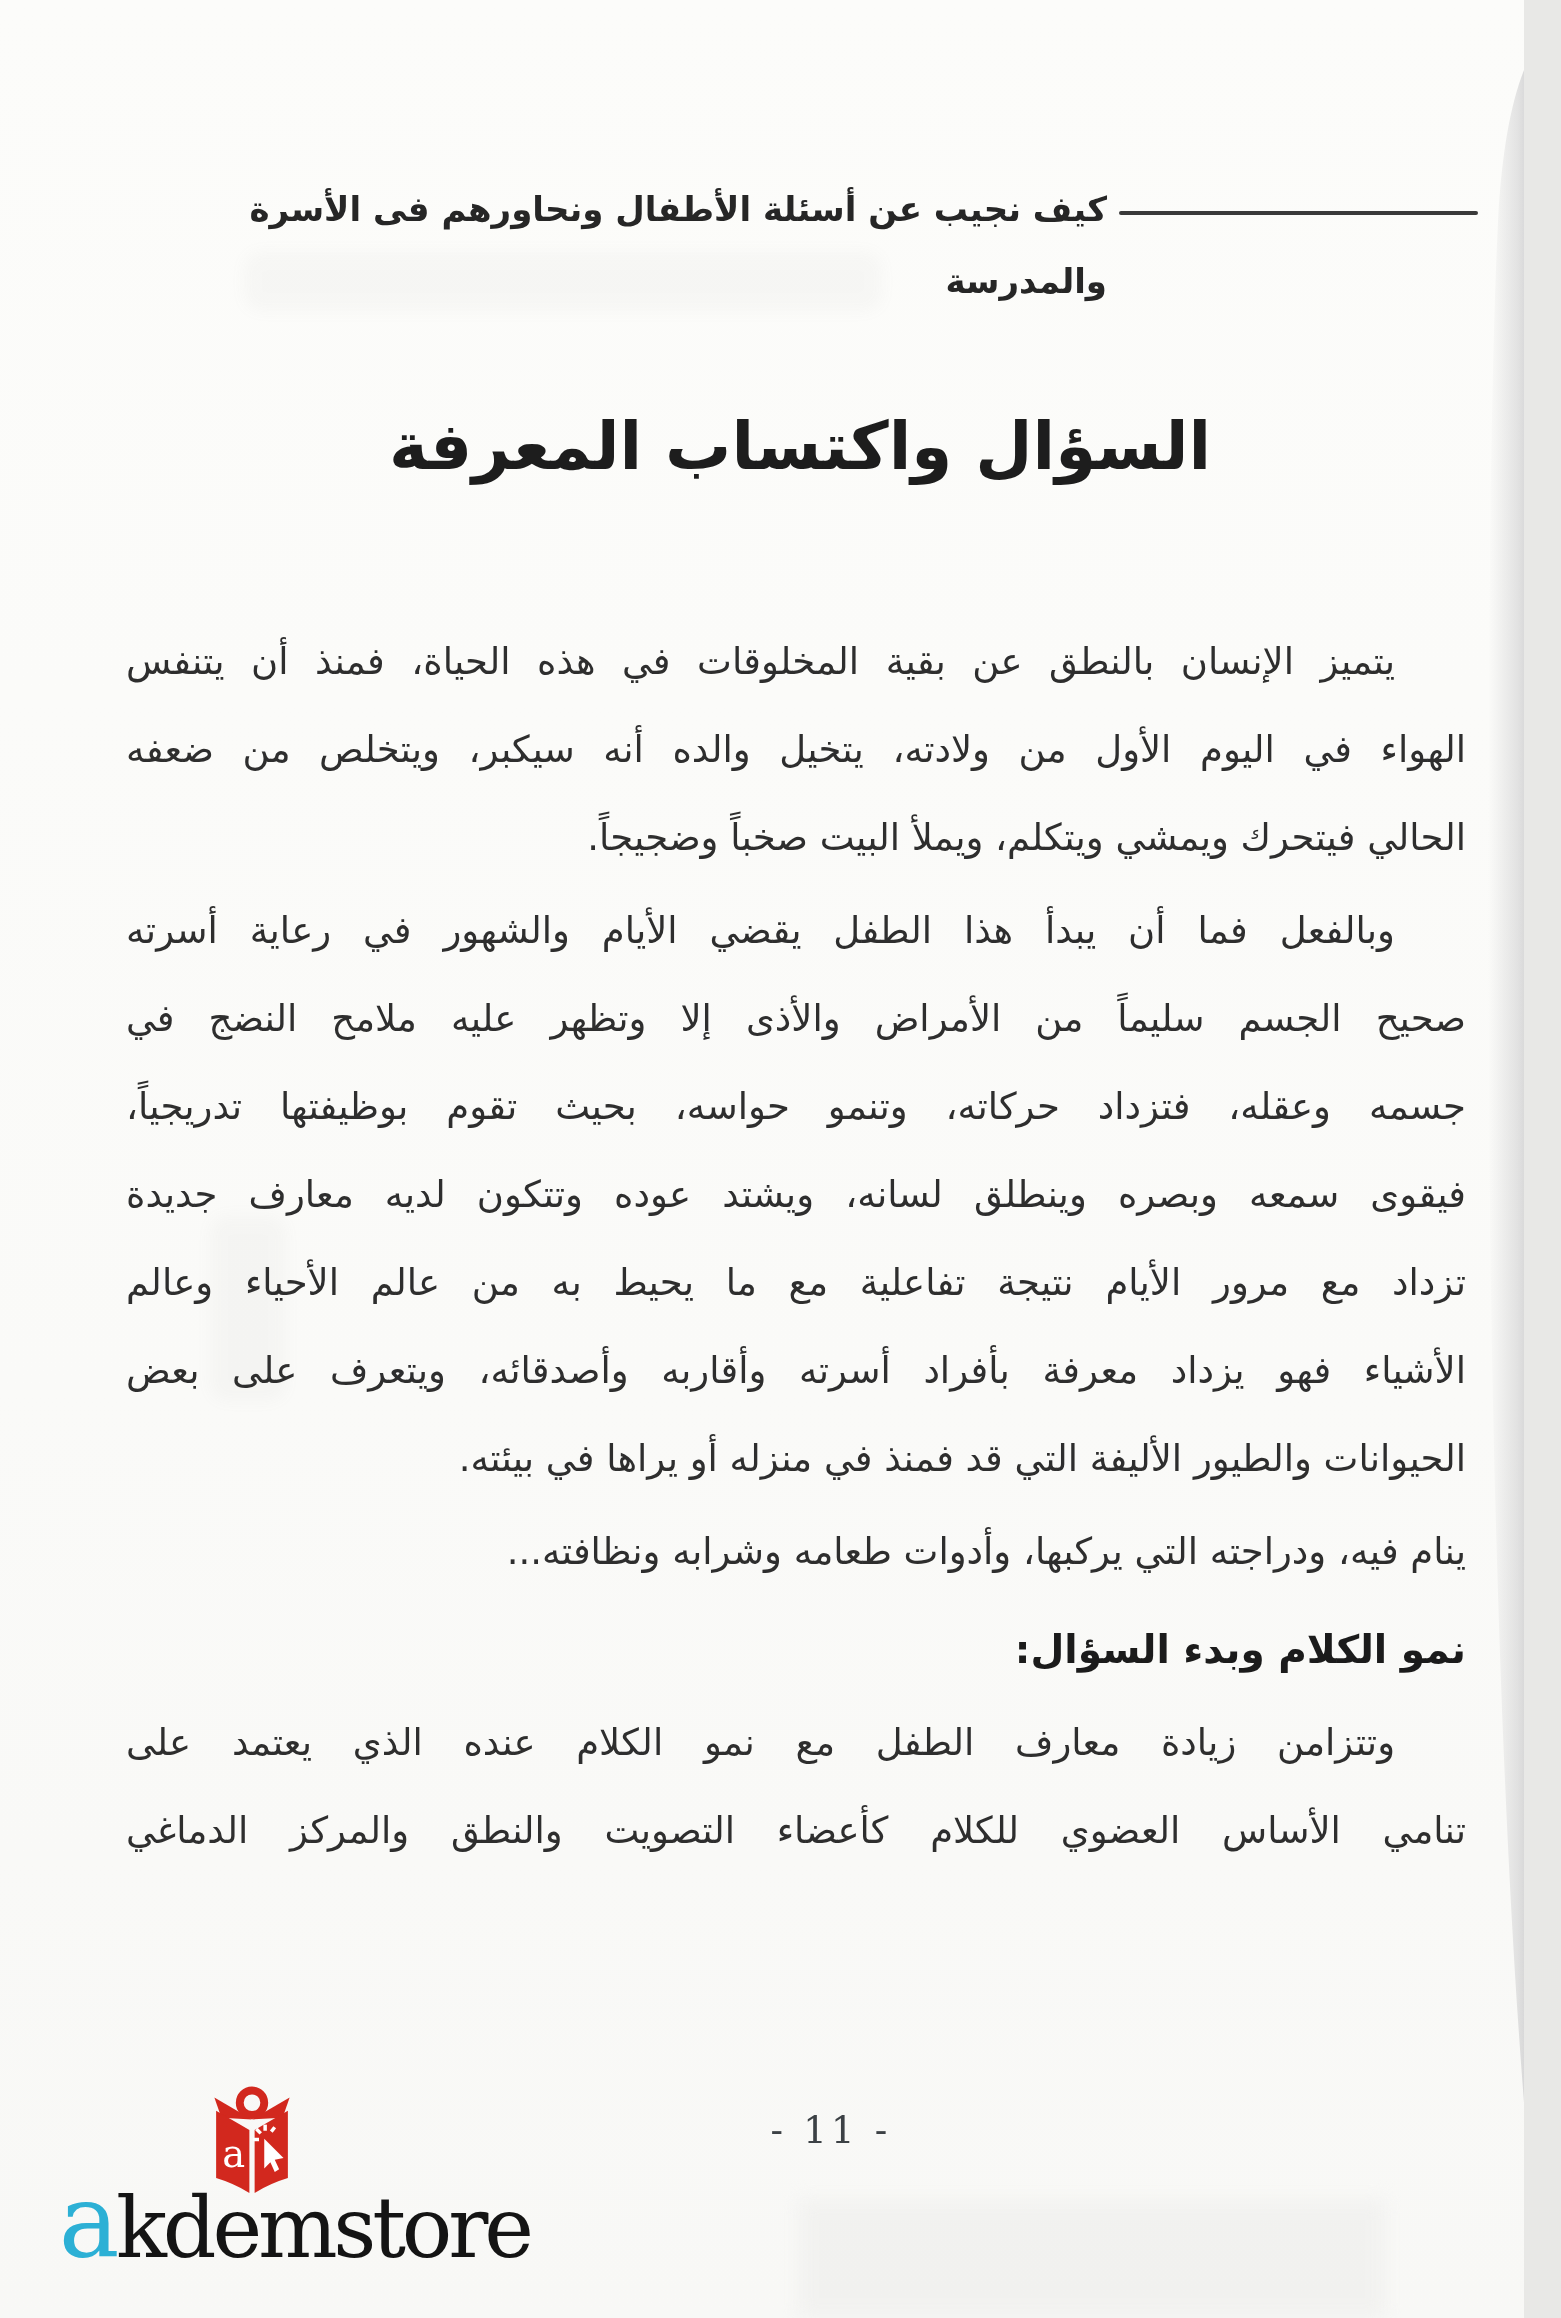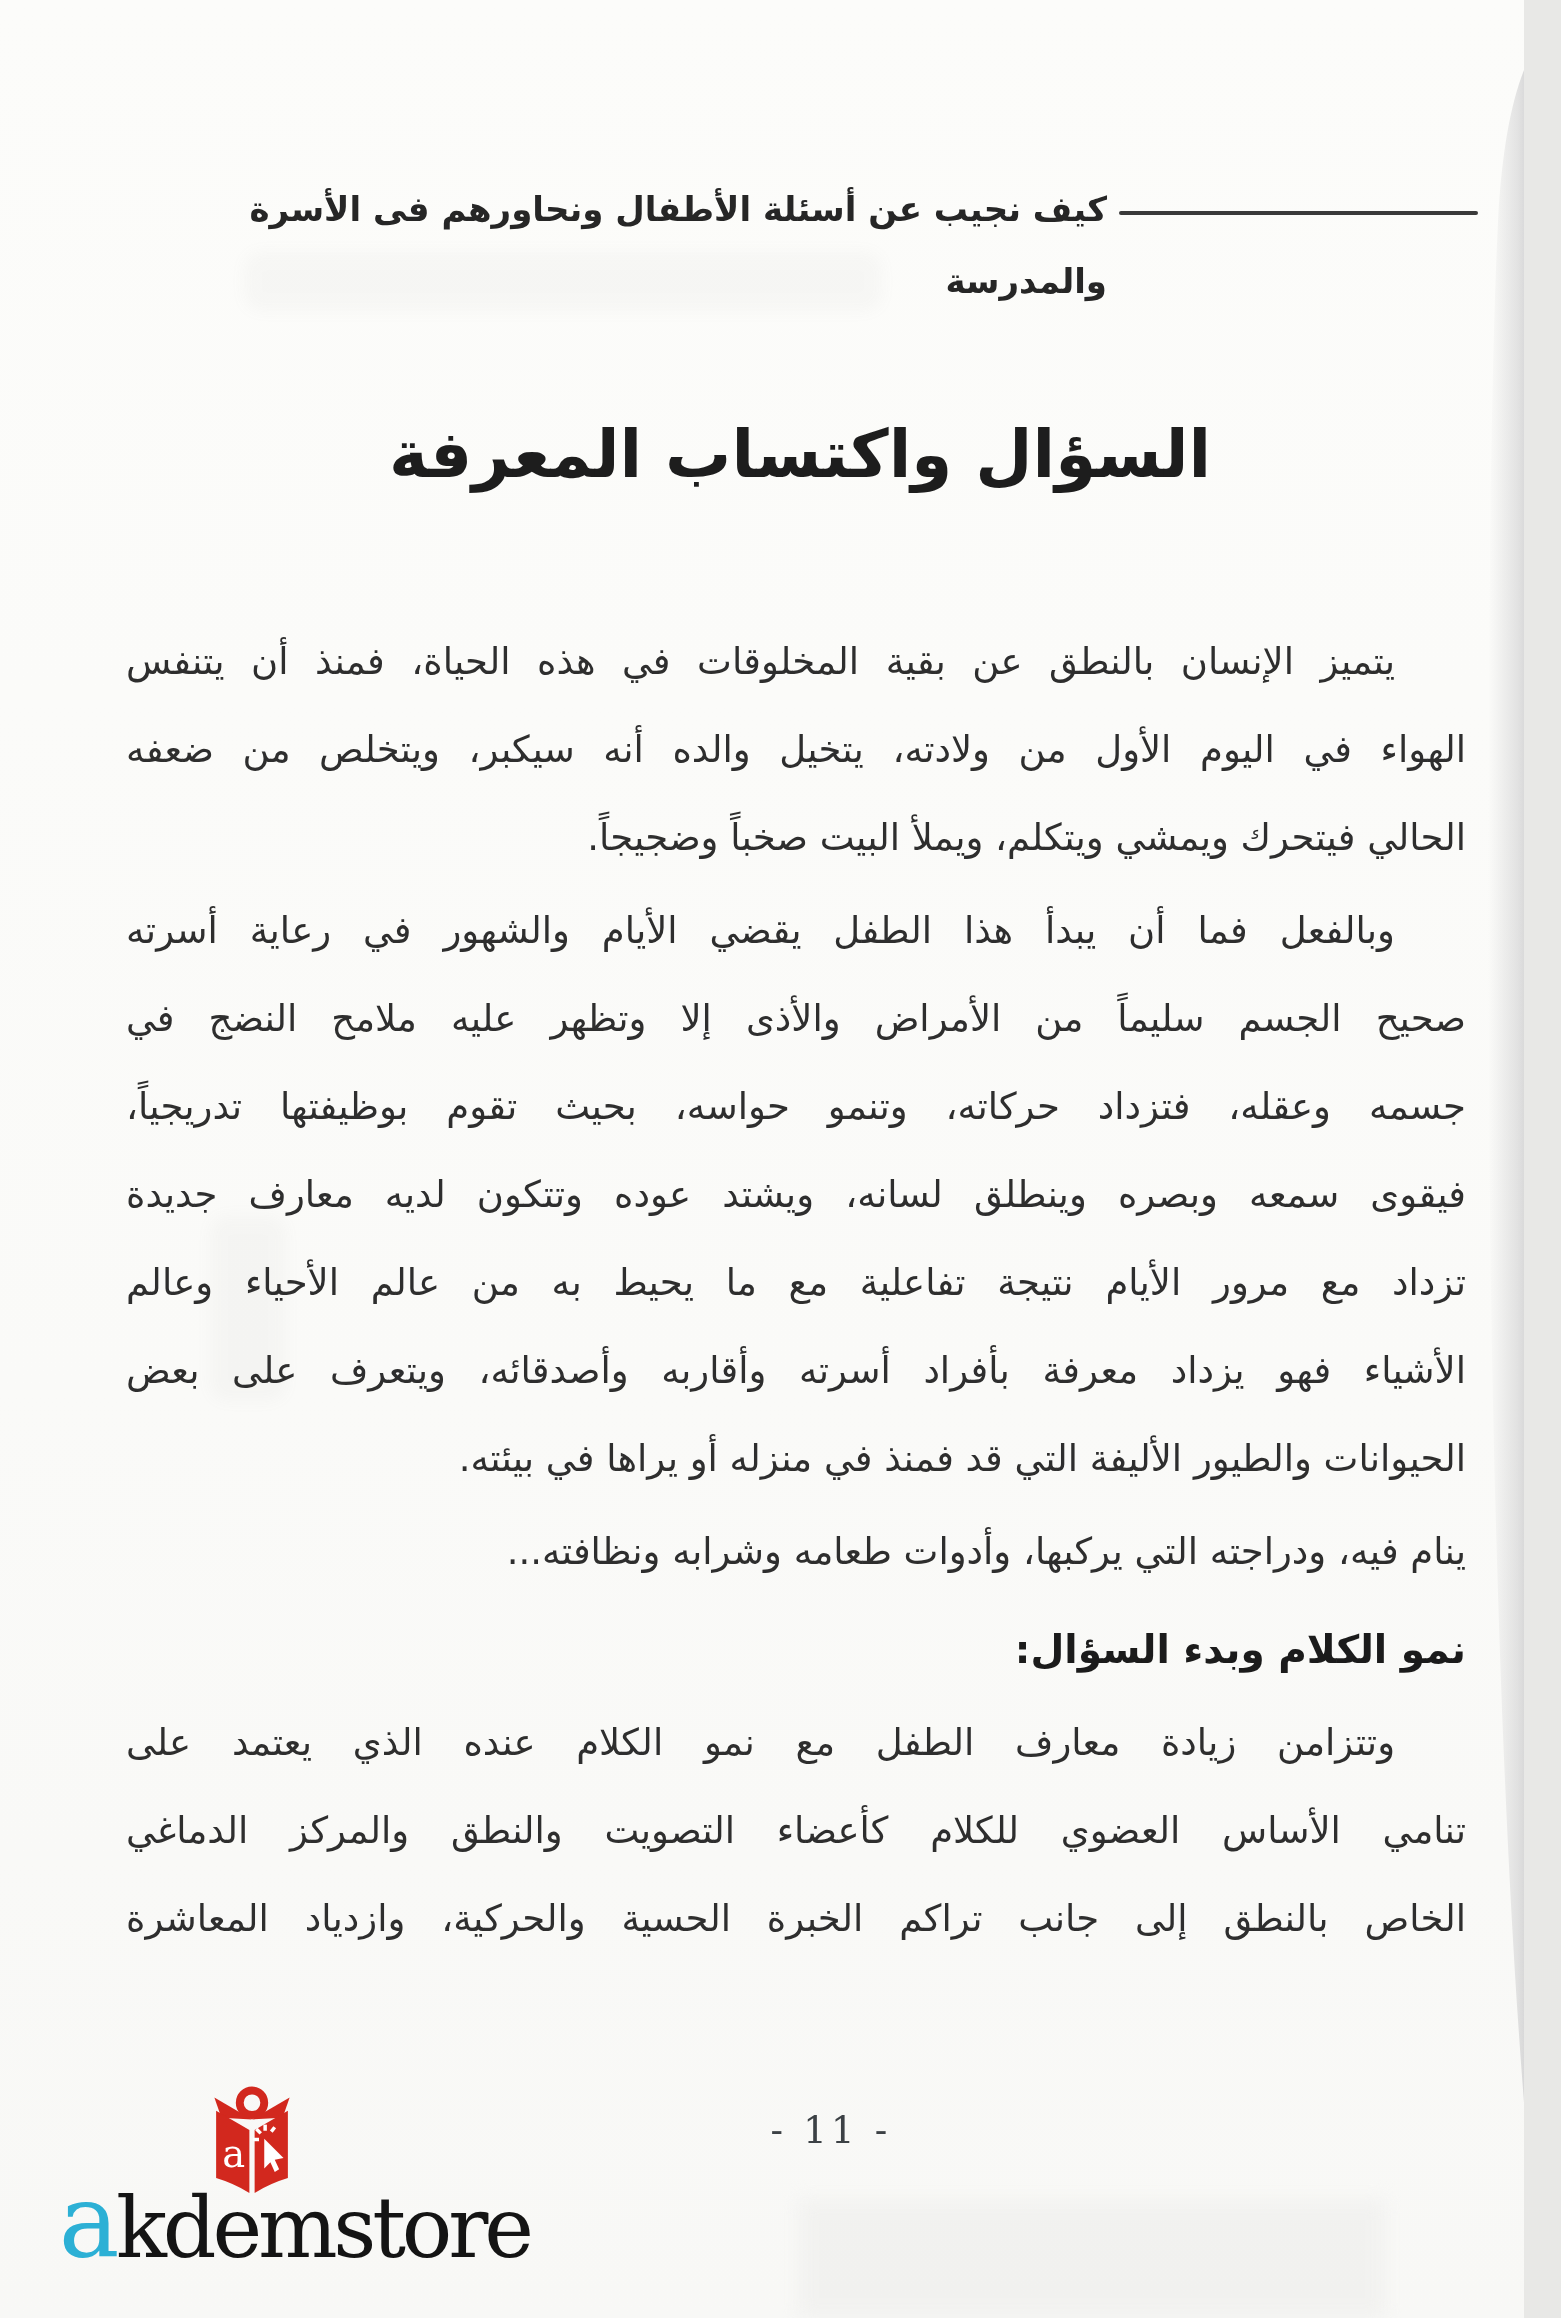--- a/index.html
+++ b/index.html
@@ -18,21 +18,21 @@
     direction:rtl;text-align:right;
     font-size:34px;font-weight:bold;line-height:72px;color:#262626;
     letter-spacing:0;
   }
   .rh-rule{
     position:absolute;left:1119px;top:211px;width:359px;height:4.2px;
     background:#3a3a3a;border-radius:2.5px;
   }
   
   .chapter-title{
-    position:absolute;left:133px;top:396px;width:1334px;margin:0;
+    position:absolute;left:133px;top:388px;width:1334px;margin:0;
     direction:rtl;text-align:center;
     font-size:66px;font-weight:bold;line-height:118px;color:#1d1d1d;
   }
   
   .body-text{
     position:absolute;left:126px;top:618px;width:1340px;
     direction:rtl;font-size:37px;color:#2e2e2e;
   }
   .para{margin:0;}
   .para + .para{margin-top:5px;}
@@ -104,21 +104,20 @@
     </div>
     <div class="para">
       <div class="line last">ينام فيه، ودراجته التي يركبها، وأدوات طعامه وشرابه ونظافته...</div>
     </div>
 
     <div class="section-heading">نمو الكلام وبدء السؤال:</div>
 
     <div class="para">
       <div class="line indent">وتتزامن زيادة معارف الطفل مع نمو الكلام عنده الذي يعتمد على</div>
       <div class="line">تنامي الأساس العضوي للكلام كأعضاء التصويت والنطق والمركز الدماغي</div>
-      <div class="line">الخاص بالنطق إلى جانب تراكم الخبرة الحسية والحركية، وازدياد المعاشرة</div>
     </div>
   </div>
 
   <div class="page-number">- 11 -</div>
 
   <div class="watermark">
     <svg class="logo-book" viewBox="0 0 96 126">
 
       <circle cx="48" cy="21" r="14" fill="none" stroke="#d2281e" stroke-width="9"></circle>
 

